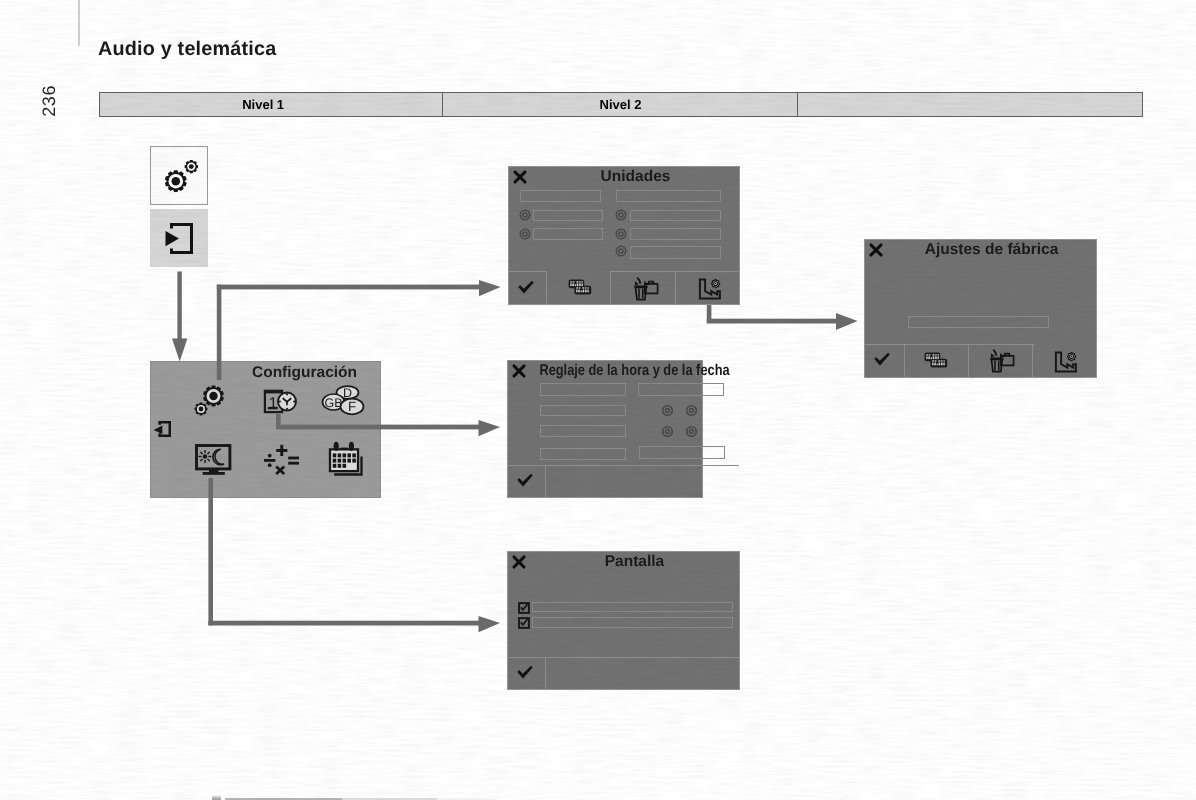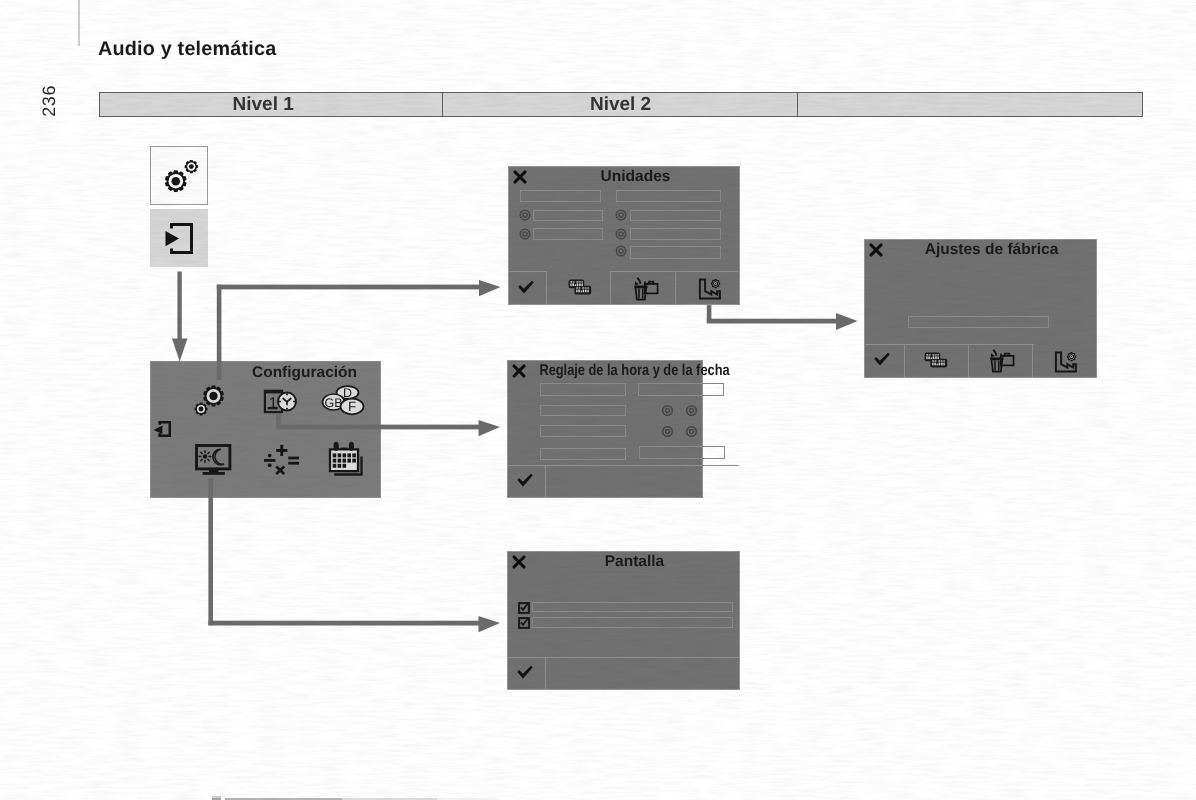--- a/index.html
+++ b/index.html
@@ -12,30 +12,30 @@
 
   #orange-rule{left:78px;top:0px;width:1.6px;height:46px;background:#e9cd95;}
   #page-number{left:39px;top:85px;font-size:18px;color:#242424;
      writing-mode:vertical-rl;transform:rotate(180deg);letter-spacing:0.6px;}
   #page-title{left:98px;top:26px;font-size:19.8px;font-weight:bold;color:#1a1a1a;letter-spacing:0.2px;margin-top:12px;}
 
   
   #level-bar{left:99px;top:92px;width:1044px;height:25px;border:1.7px solid #5f5f5f;box-sizing:border-box;
      background:#d6d6d6;display:flex;}
   .lvl{position:relative;display:flex;align-items:center;justify-content:center;
-       font-size:19px;font-weight:bold;color:#701a75;box-sizing:border-box;height:100%;}
+       font-size:13px;font-weight:bold;color:#000000;box-sizing:border-box;height:100%;}
   .lvl + .lvl{border-left:1.7px solid #5f5f5f;}
 
   
   .topbox{box-sizing:border-box;}
   #icon-box-white{left:150px;top:146px;width:58px;height:59px;border:1px solid #9a9a9a;background:#fcfcfc;}
   #icon-box-gray{left:150px;top:209px;width:58px;height:58px;background:#d6d6d6;}
 
   
-  #config-box{left:150px;top:361px;width:231px;height:137px;background:#3b82f6;border:1.2px solid #8e8e8e;box-sizing:border-box;}
+  #config-box{left:150px;top:361px;width:231px;height:137px;background:#22c55e;border:1.2px solid #8e8e8e;box-sizing:border-box;}
   #config-title{left:0;top:2px;width:307px;text-align:center;font-size:15.5px;font-weight:bold;color:#1d1d1d;}
 
   
   .panel{background:#d946ef;border:1.35px solid #949494;box-sizing:border-box;}
   .panel-title{position:absolute;left:-24px;top:1px;width:301px;text-align:center;
      font-size:15.5px;font-weight:bold;color:#1b1b1b;white-space:nowrap;letter-spacing:0;}
   .panel-title.narrow{transform:scaleX(0.827);transform-origin:center top;}
   .field{position:absolute;box-sizing:border-box;border:1.25px solid #8a8a8a;background:transparent;}
 
   #p-unidades{left:508px;top:166px;width:232px;height:139px;}

